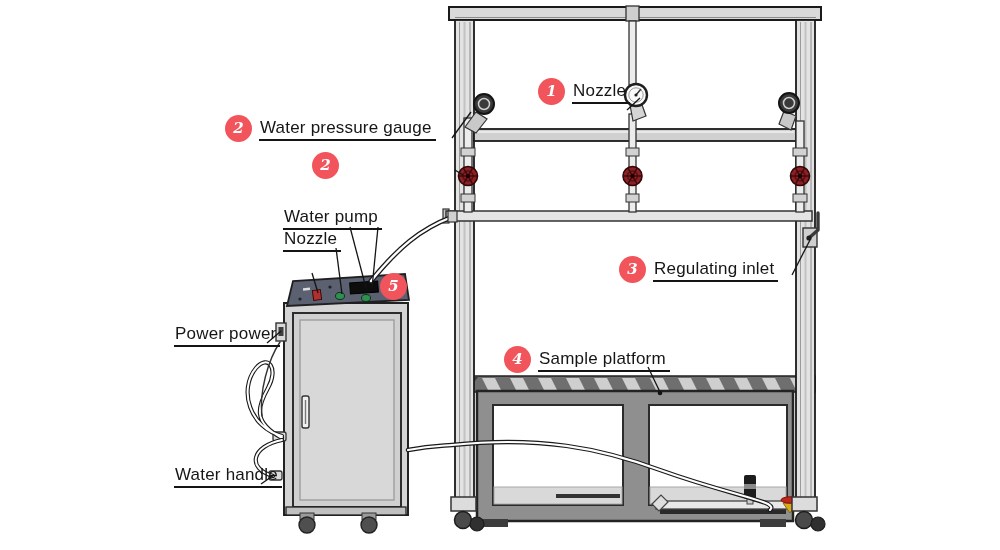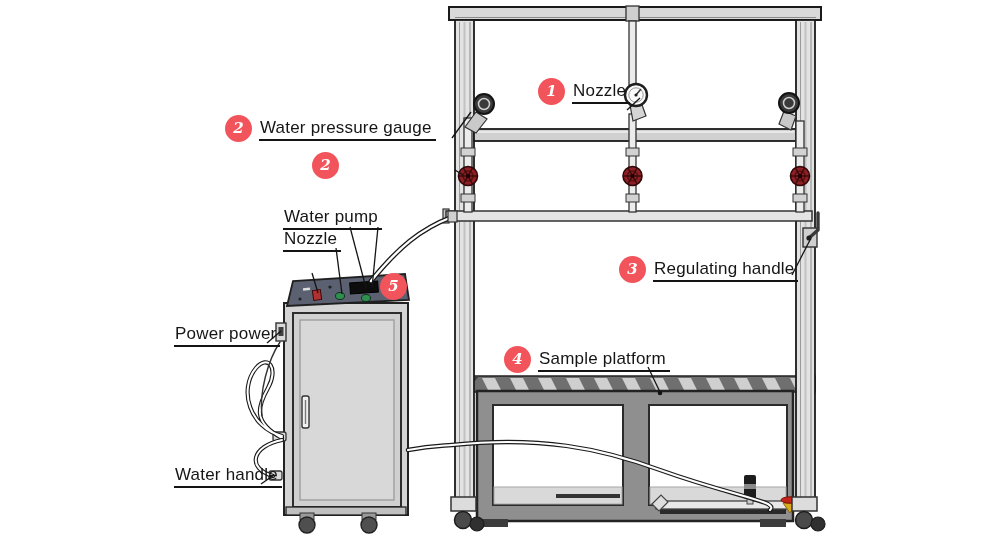--- a/index.html
+++ b/index.html
@@ -262,21 +262,21 @@
   <div class="anno lone" style="left:174px;top:324px;">
     <span class="lbl">Power power</span>
   </div>
 
   <div class="anno lone" style="left:174px;top:465px;">
     <span class="lbl">Water handle</span>
   </div>
 
   <div class="anno" style="left:619px;top:256px;">
     <span class="badge" style="background: rgb(242, 84, 91);">3</span>
-    <span class="lbl">Regulating handle</span>
+    <span class="lbl">Regulating inlet</span>
   </div>
 
   <div class="anno" style="left:504px;top:346px;">
     <span class="badge" style="background: rgb(242, 84, 91);">4</span>
     <span class="lbl">Sample platform</span>
   </div>
 
 </div>
 
 </body></html>

